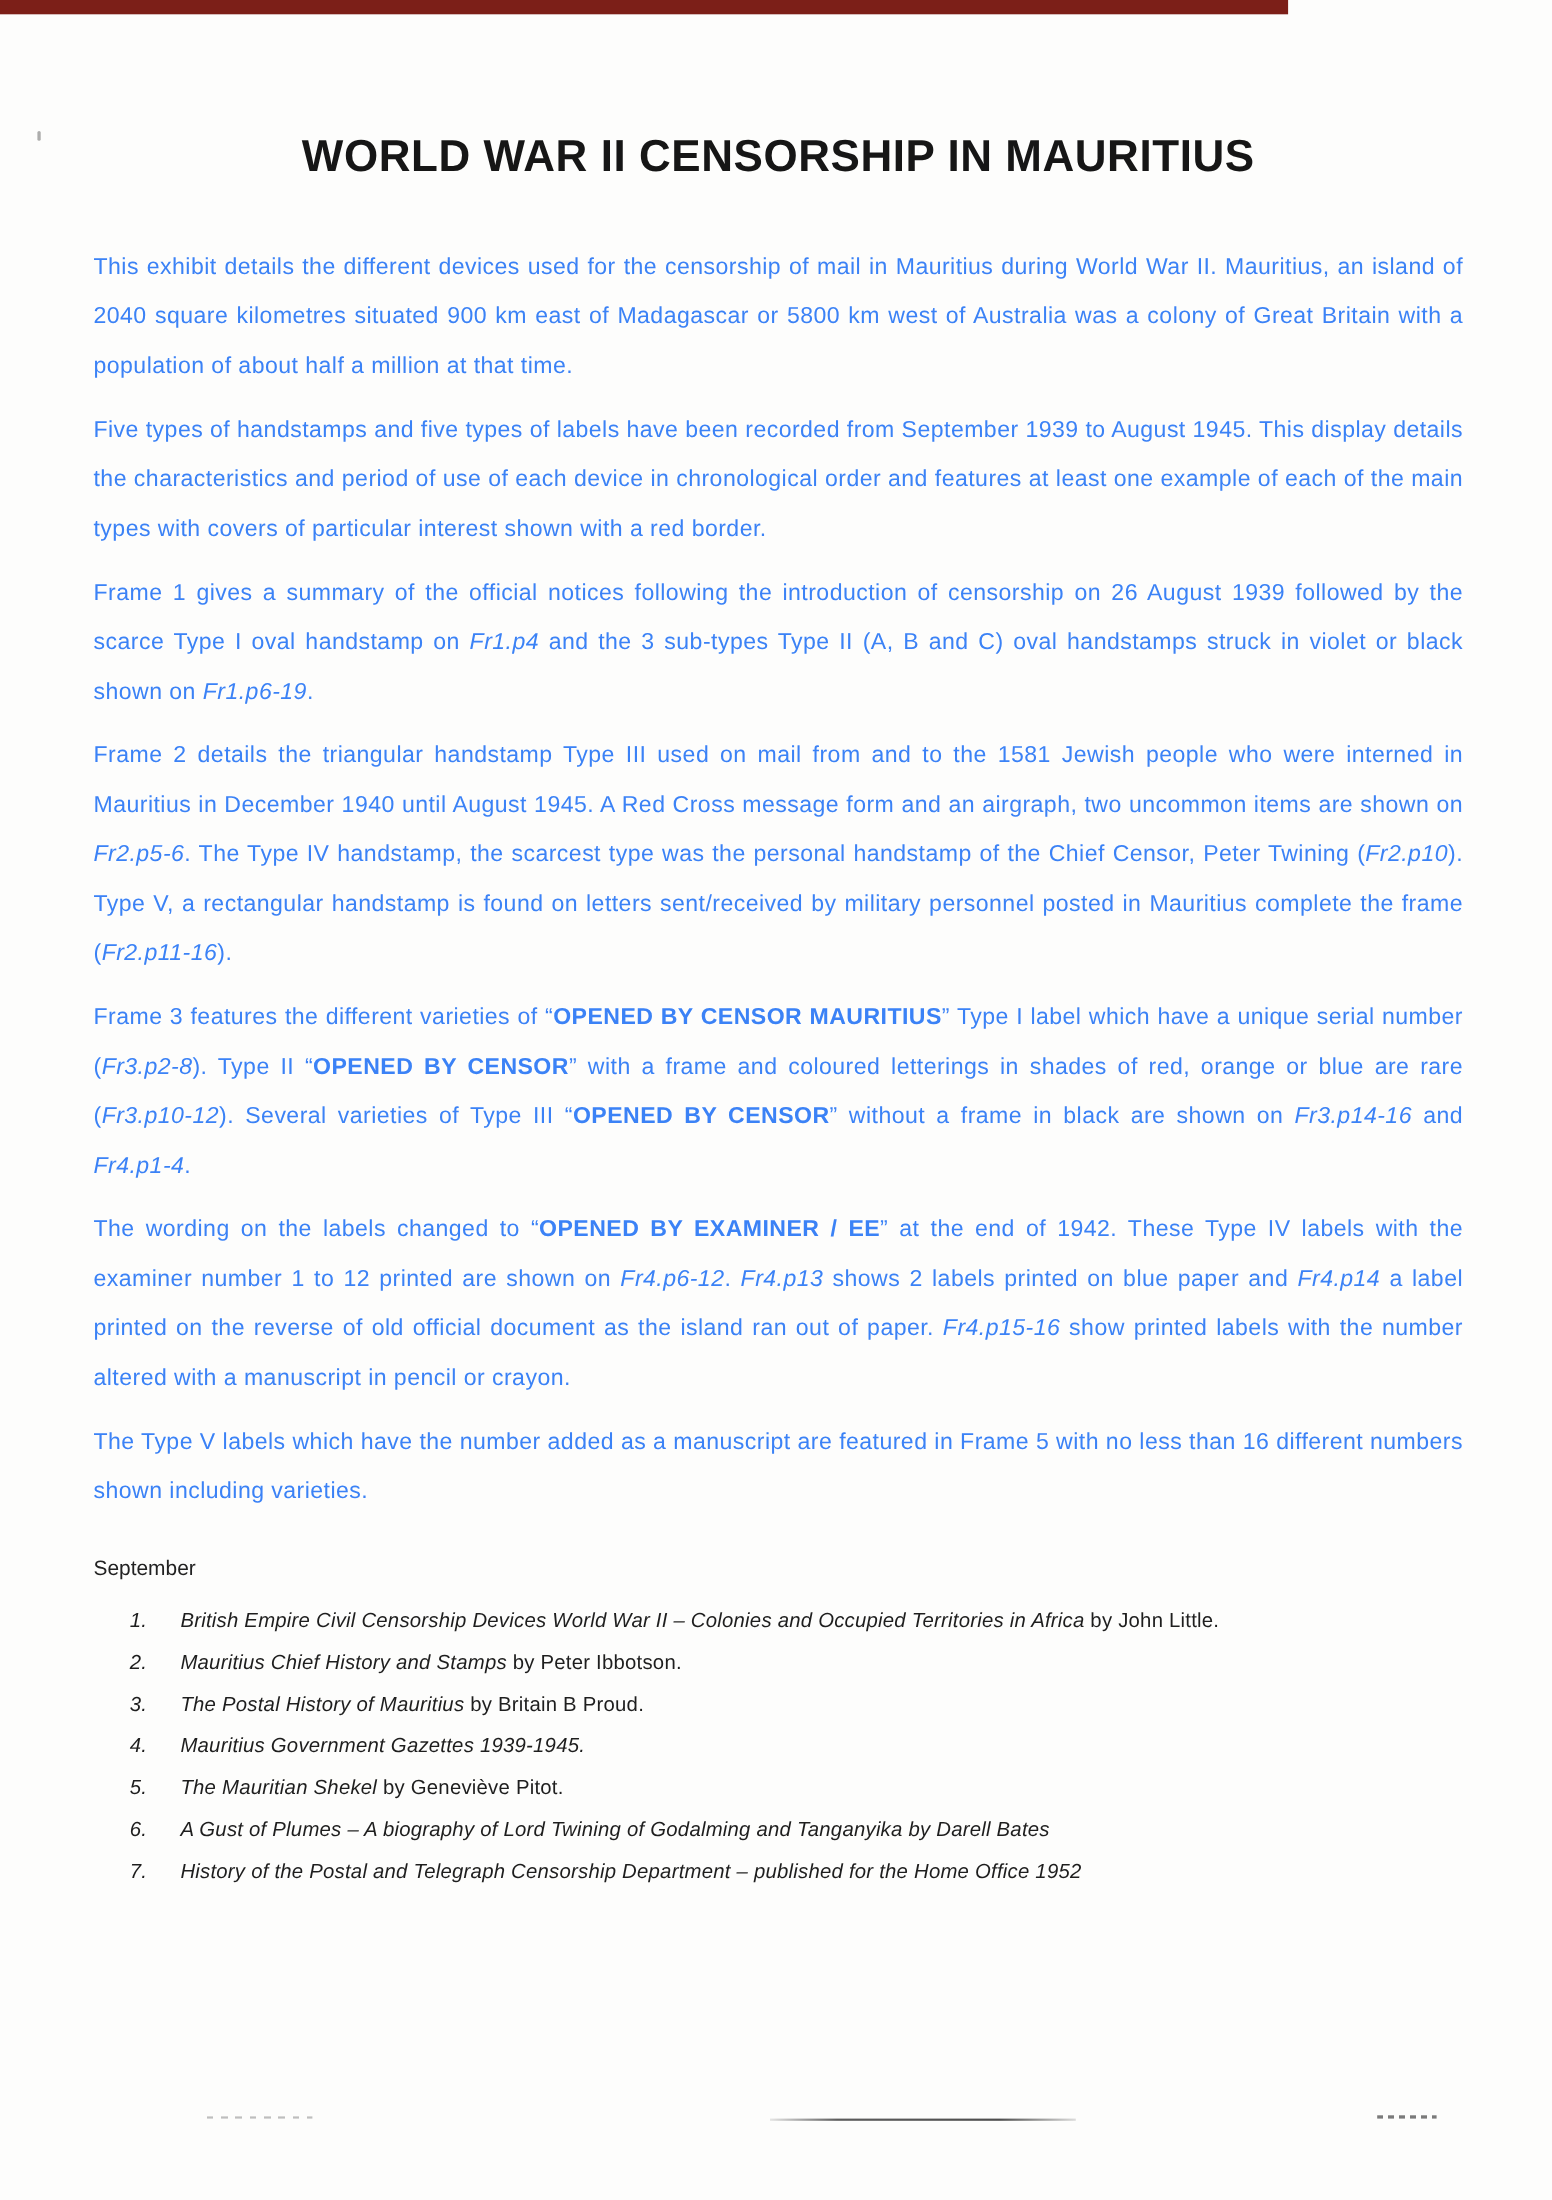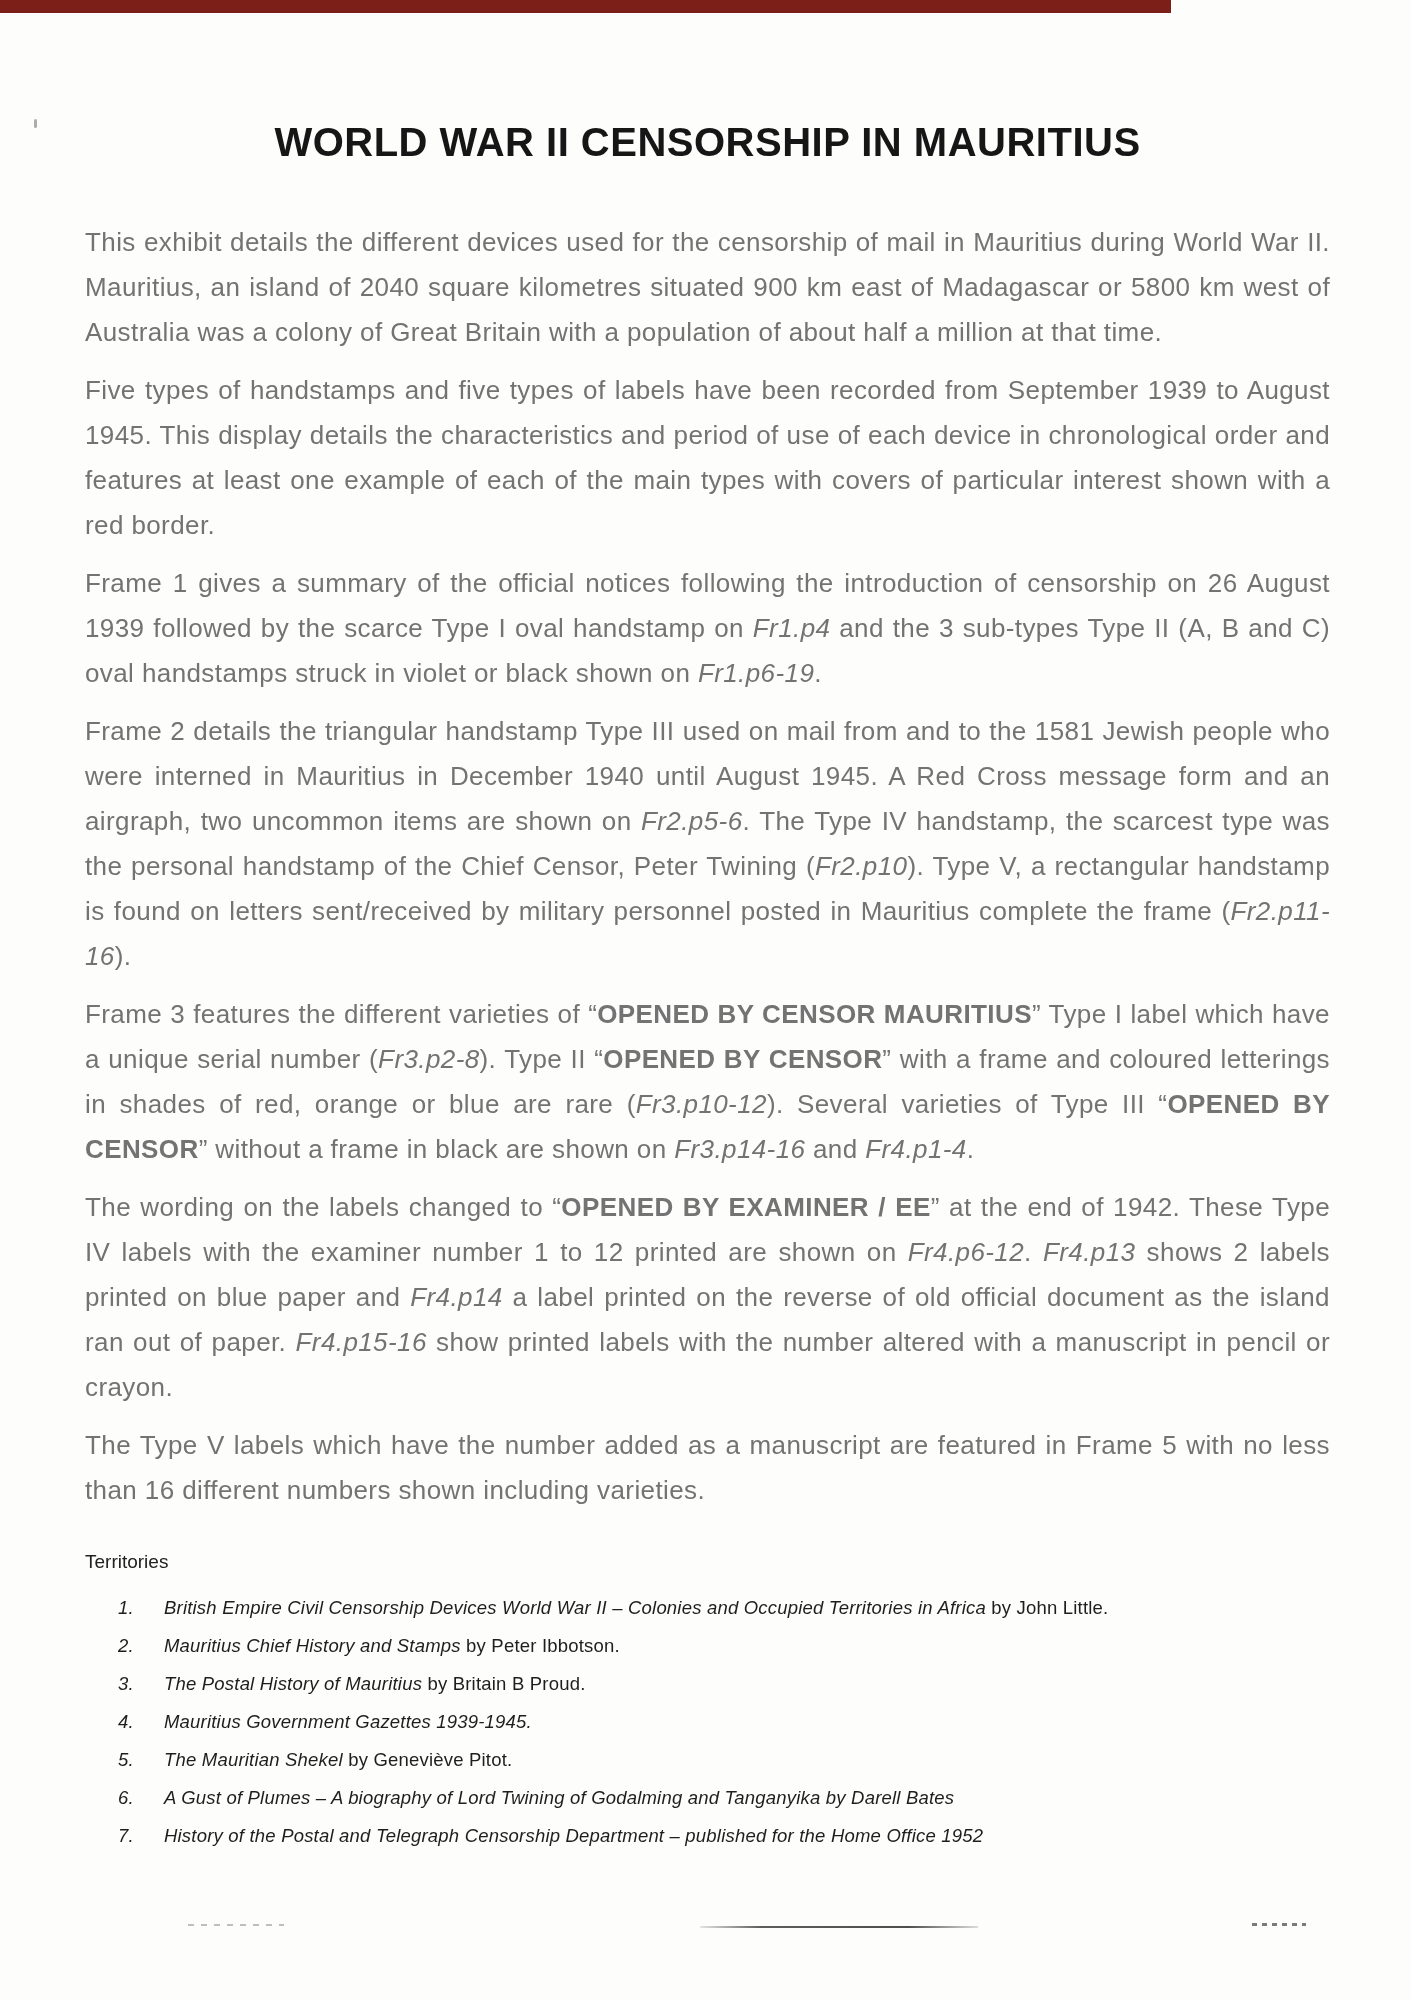--- a/index.html
+++ b/index.html
@@ -31,25 +31,25 @@
     line-height: 48px;
     font-weight: bold;
     letter-spacing: 0.5px;
     text-align: center;
     color: #161616;
     transform: scaleY(1.02);
   }
   .paragraphs { margin-top: 54px; }
   .paragraphs p {
     margin: 0 0 13px 0;
-    font-size: 26px;
+    font-size: 21px;
     line-height: 45px;
     letter-spacing: 0.4px;
     text-align: justify;
-    color: #737373;
+    color: #3b82f6;
   }
   .b { font-weight: bold; }
   .i { font-style: italic; }
   .refs { margin-top: 34px; }
   .refs-heading {
     font-size: 19px;
     line-height: 30px;
     margin-bottom: 12px;
     color: #222;
   }
@@ -101,21 +101,21 @@
         <p><span>This exhibit details the different devices used for the censorship of mail in Mauritius during World War II. Mauritius, an island of 2040 square kilometres situated 900 km east of Madagascar or 5800 km west of Australia was a colony of Great Britain with a population of about half a million at that time.</span></p>
         <p><span>Five types of handstamps and five types of labels have been recorded from September 1939 to August 1945. This display details the characteristics and period of use of each device in chronological order and features at least one example of each of the main types with covers of particular interest shown with a red border.</span></p>
         <p><span>Frame 1 gives a summary of the official notices following the introduction of censorship on 26 August 1939 followed by the scarce Type I oval handstamp on </span><span class="i">Fr1.p4</span><span> and the 3 sub-types Type II (A, B and C) oval handstamps struck in violet or black shown on </span><span class="i">Fr1.p6-19</span><span>.</span></p>
         <p><span>Frame 2 details the triangular handstamp Type III used on mail from and to the 1581 Jewish people who were interned in Mauritius in December 1940 until August 1945. A Red Cross message form and an airgraph, two uncommon items are shown on </span><span class="i">Fr2.p5-6</span><span>. The Type IV handstamp, the scarcest type was the personal handstamp of the Chief Censor, Peter Twining (</span><span class="i">Fr2.p10</span><span>). Type V, a rectangular handstamp is found on letters sent/received by military personnel posted in Mauritius complete the frame (</span><span class="i">Fr2.p11-16</span><span>).</span></p>
         <p><span>Frame 3 features the different varieties of “</span><span class="b">OPENED BY CENSOR MAURITIUS</span><span>” Type I label which have a unique serial number (</span><span class="i">Fr3.p2-8</span><span>). Type II “</span><span class="b">OPENED BY CENSOR</span><span>” with a frame and coloured letterings in shades of red, orange or blue are rare (</span><span class="i">Fr3.p10-12</span><span>). Several varieties of Type III “</span><span class="b">OPENED BY CENSOR</span><span>” without a frame in black are shown on </span><span class="i">Fr3.p14-16</span><span> and </span><span class="i">Fr4.p1-4</span><span>.</span></p>
         <p><span>The wording on the labels changed to “</span><span class="b">OPENED BY EXAMINER / EE</span><span>” at the end of 1942. These Type IV labels with the examiner number 1 to 12 printed are shown on </span><span class="i">Fr4.p6-12</span><span>. </span><span class="i">Fr4.p13</span><span> shows 2 labels printed on blue paper and </span><span class="i">Fr4.p14</span><span> a label printed on the reverse of old official document as the island ran out of paper. </span><span class="i">Fr4.p15-16</span><span> show printed labels with the number altered with a manuscript in pencil or crayon.</span></p>
         <p><span>The Type V labels which have the number added as a manuscript are featured in Frame 5 with no less than 16 different numbers shown including varieties.</span></p>
       </div>
 
     <div class="refs">
-      <div class="refs-heading">Territories</div>
+      <div class="refs-heading">September</div>
       <div id="refs-list">
           <div class="ref">
             <span class="ref-num">1.</span>
             <span class="ref-text"><span class="i">British Empire Civil Censorship Devices World War II – Colonies and Occupied Territories in Africa</span><span> by John Little.</span></span>
           </div>
           <div class="ref">
             <span class="ref-num">2.</span>
             <span class="ref-text"><span class="i">Mauritius Chief History and Stamps</span><span> by Peter Ibbotson.</span></span>
           </div>
           <div class="ref">

